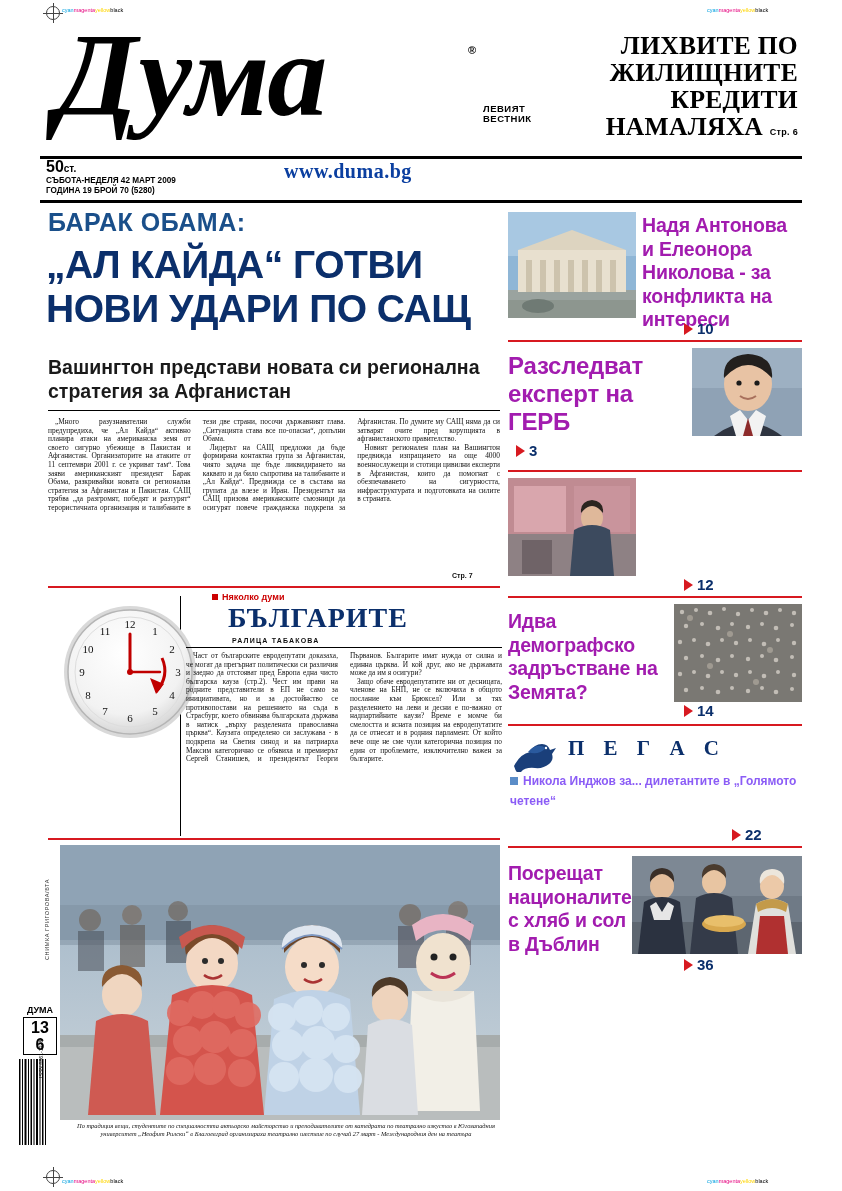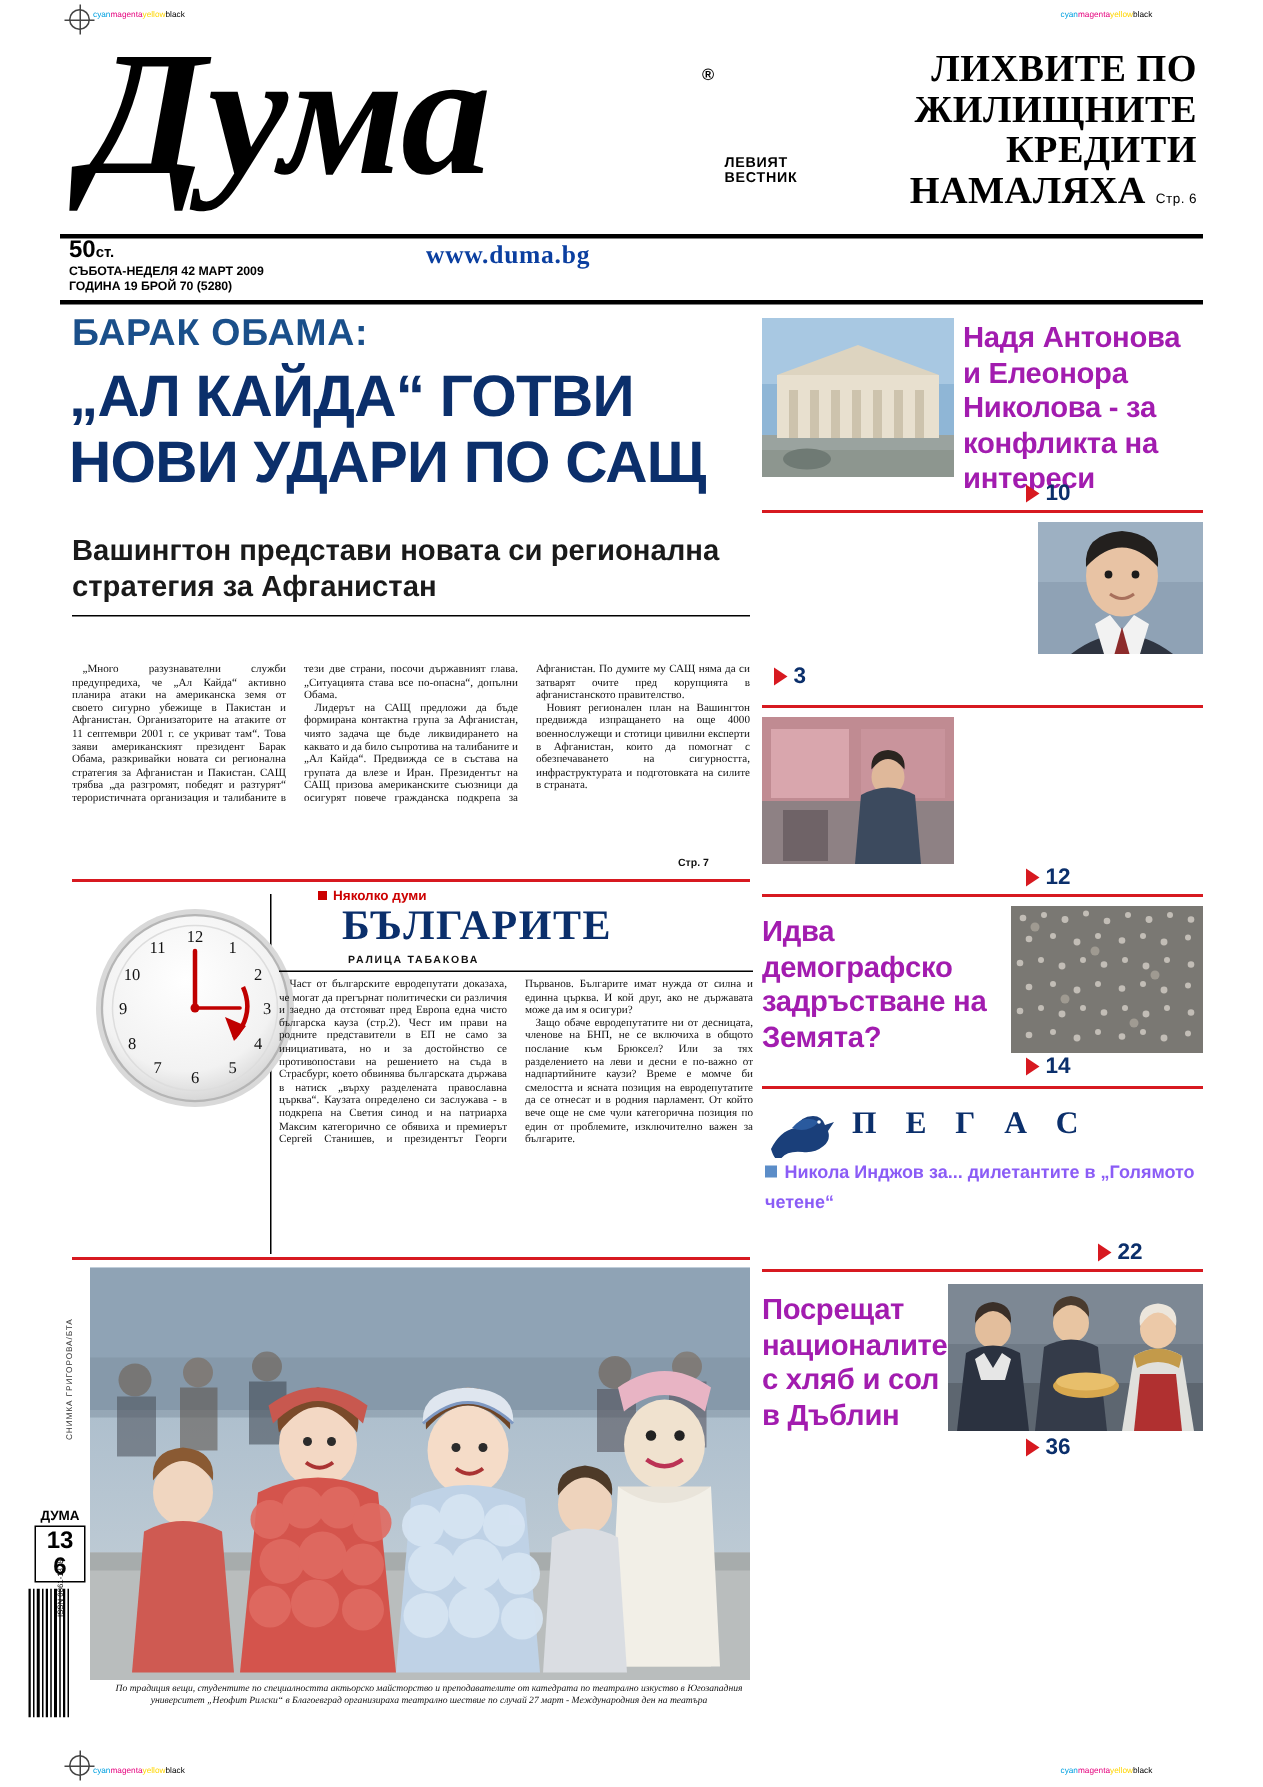--- a/index.html
+++ b/index.html
@@ -50,32 +50,32 @@
     position:absolute; left:425px; top:78px; font-size:9.5px; font-weight:bold;
     line-height:10px; letter-spacing:.5px; color:#000;
   }
   .headline-top {
     position:absolute; left:516px; top:6px; width:224px;
     text-align:right;
     font-family:"Liberation Serif", serif;
     font-weight:bold; font-size:25.5px; line-height:27px;
     color:#000; letter-spacing:.3px;
   }
-  .headline-top .pg { font-family:"Liberation Sans",sans-serif; font-size:9px; font-weight:normal; }
+  .headline-top .pg { font-family:"Liberation Sans",sans-serif; font-size:9px; font-weight:bold; }
 
   .rule-thick { position:absolute; background:#000; }
 
   
   .infobar { position:absolute; left:40px; top:160px; width:762px; height:40px; }
   .price { position:absolute; left:6px; top:-2px; font-size:16px; font-weight:bold; }
   .price small { font-size:10px; }
   .dateline { position:absolute; left:6px; top:16px; font-size:8.2px; font-weight:bold; line-height:10px; }
   .web {
     position:absolute; left:244px; top:0px;
-    font-family:"Liberation Serif", serif; font-weight:bold; font-size:17px; color:#0b3fa0;
+    font-family:"Liberation Serif", serif; font-weight:bold; font-size:20px; color:#0b3fa0;
     letter-spacing:.5px;
   }
 
   
   .kicker {
     position:absolute; left:48px; top:208px;
     font-family:"Liberation Sans",sans-serif; font-weight:bold; font-size:25px;
     color:#1a4f8a; letter-spacing:.5px;
   }
   .main-head {
@@ -85,21 +85,21 @@
   }
   .main-sub {
     position:absolute; left:48px; top:355px; width:450px;
     font-family:"Liberation Sans",sans-serif; font-weight:bold;
     font-size:19.5px; line-height:24px; color:#1a1a1a;
   }
   .article-cols {
     position:absolute; left:48px; top:418px; width:452px; height:170px;
     column-count:3; column-gap:12px;
     font-family:"Liberation Serif", serif; font-size:7.4px; line-height:8.6px;
-    text-align:justify; color:#111;margin-top:24px;
+    text-align:justify; color:#111;
   }
   .article-cols p { margin:0; text-indent:7px; }
   .article-cols .first { text-indent:7px; }
 
   
   .clockwrap { position:absolute; left:60px; top:600px; width:140px; height:150px; }
   .clock-caption {
     position:absolute; left:48px; top:755px; width:130px;
     font-family:"Liberation Sans",sans-serif; font-weight:bold; font-size:15.5px;
     line-height:19px; color:#111;
@@ -462,20 +462,21 @@
           <ellipse cx="56" cy="36" rx="24" ry="27" fill="#e8c3a4"></ellipse>
           <path d="M32 30 q24 -26 48 0 q2 -22 -24 -24 q-26 2 -24 24z" fill="#23201e"></path>
           <circle cx="47" cy="35" r="2.6" fill="#1b1b1b"></circle>
             <circle cx="65" cy="35" r="2.6" fill="#1b1b1b"></circle>
           <path d="M48 48 q8 6 16 0" stroke="#a8705c" stroke-width="2" fill="none"></path>
           <path d="M22 88 q34 -26 68 0z" fill="#2e3440"></path>
           <path d="M48 62 l8 10 l8 -10 l10 6 l-6 20 l-24 0 l-6 -20z" fill="#f2f2f2"></path>
           <path d="M56 70 l-5 18 l10 0z" fill="#8d2b2b"></path>
         </svg>
       </div>
+      <div class="rail-title" style="position:absolute;left:0;top:10px;width:176px;font-size:24px;line-height:28px;">Разследват експерт на ГЕРБ</div>
       <div class="pagebadge" style="position:absolute;left:8px;top:100px;">
         <span class="tri"></span>
           <span>3</span>
       </div>
     </div>
     <div class="rail-sep"></div>
 
     <div class="rail-item" style="height:124px;">
       <div class="ph" style="position:absolute;left:0;top:6px;width:128px;height:98px;">
         <svg width="128" height="98" viewBox="0 0 128 98">

